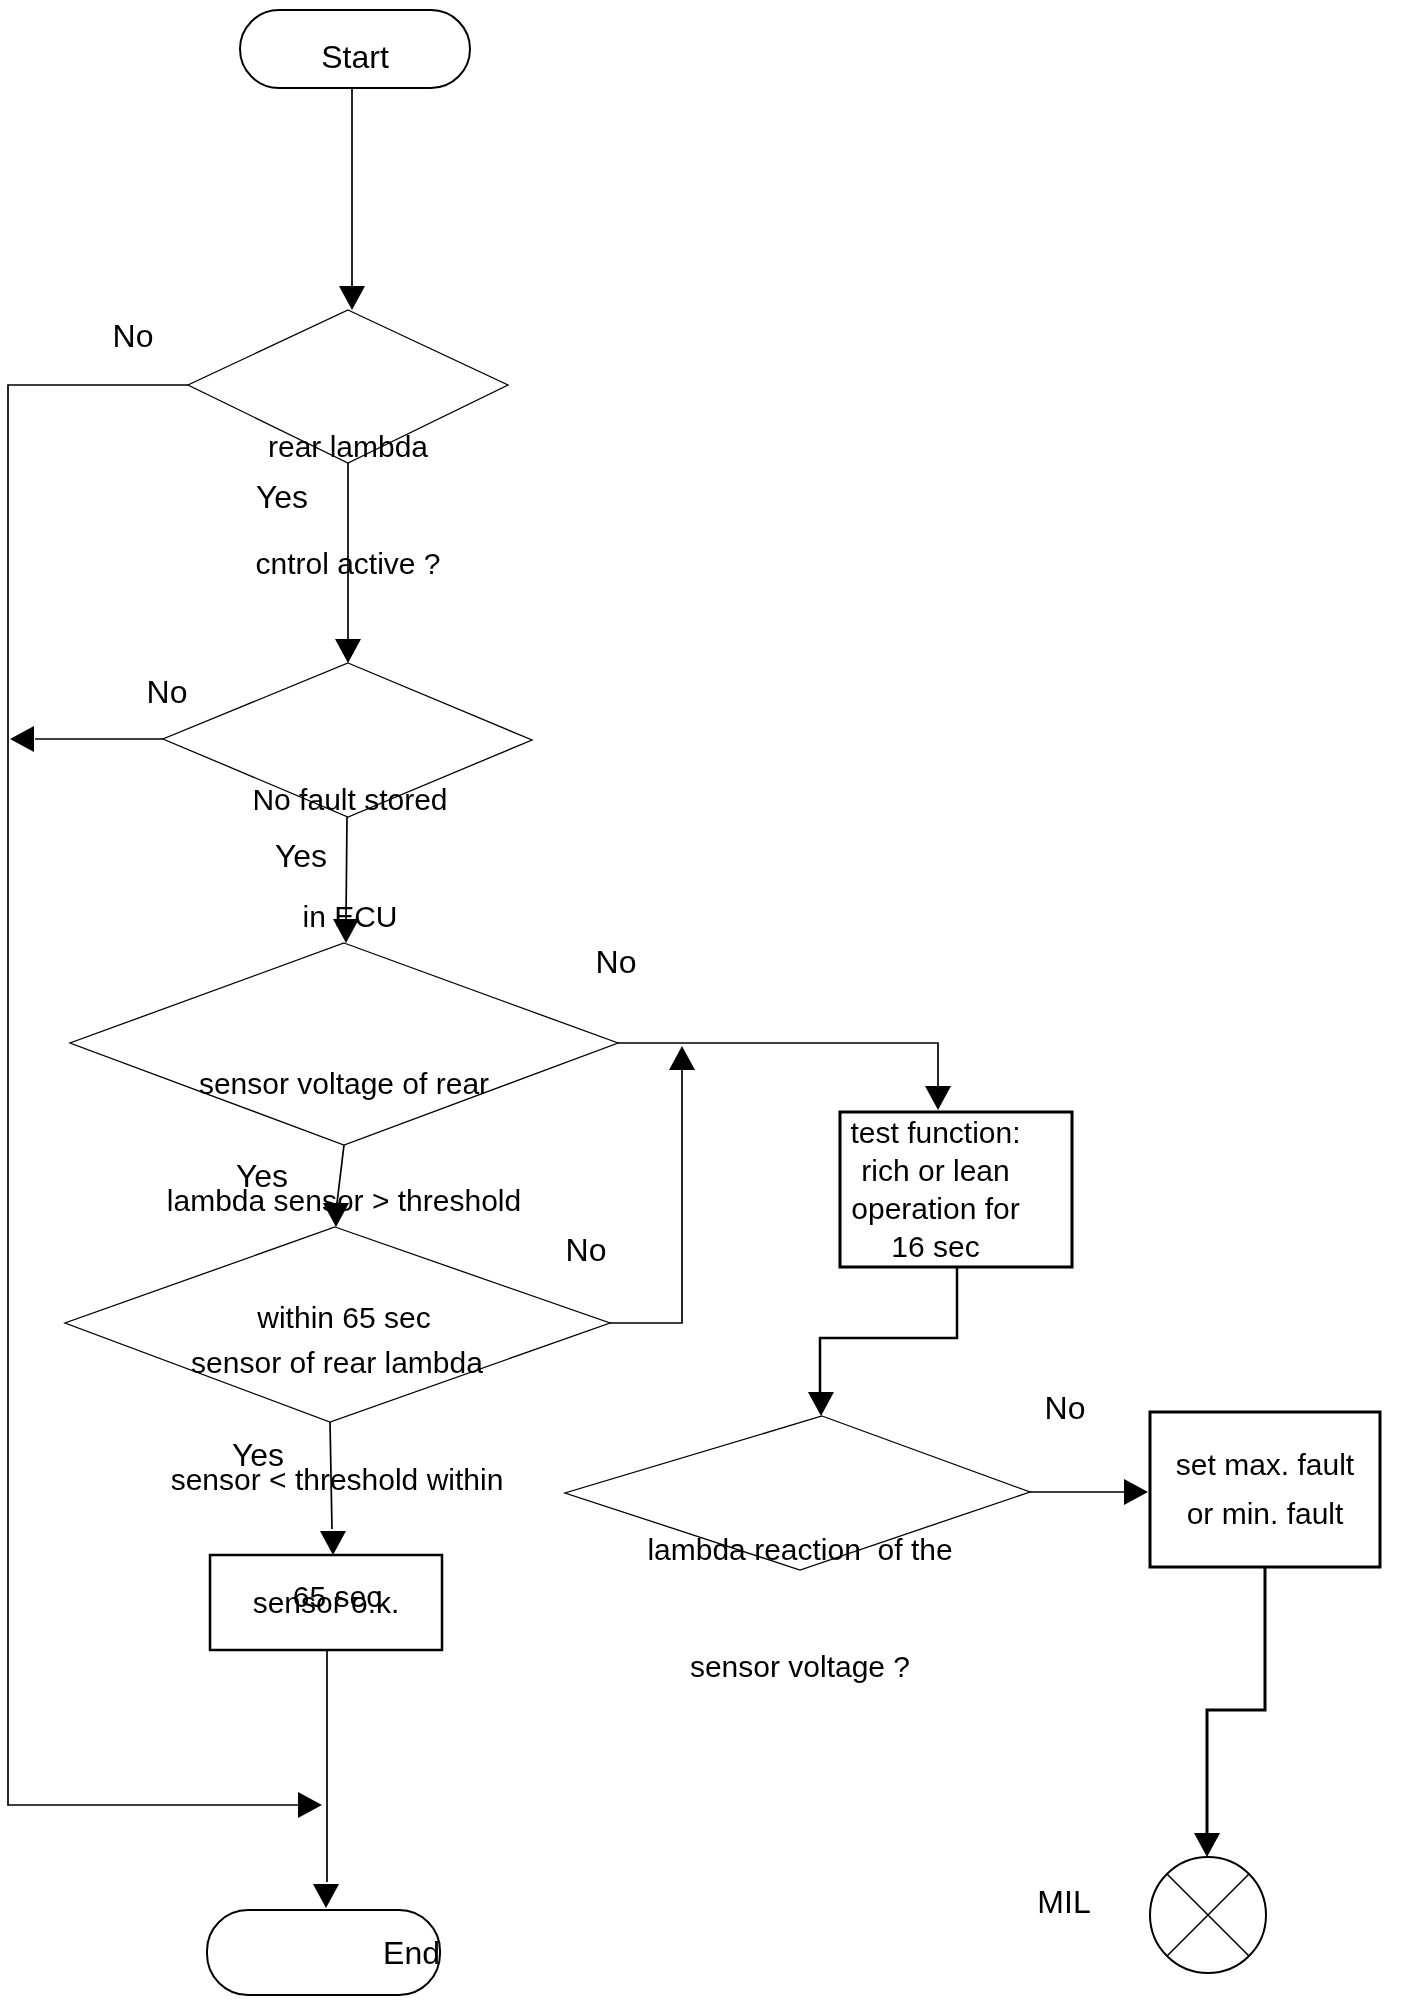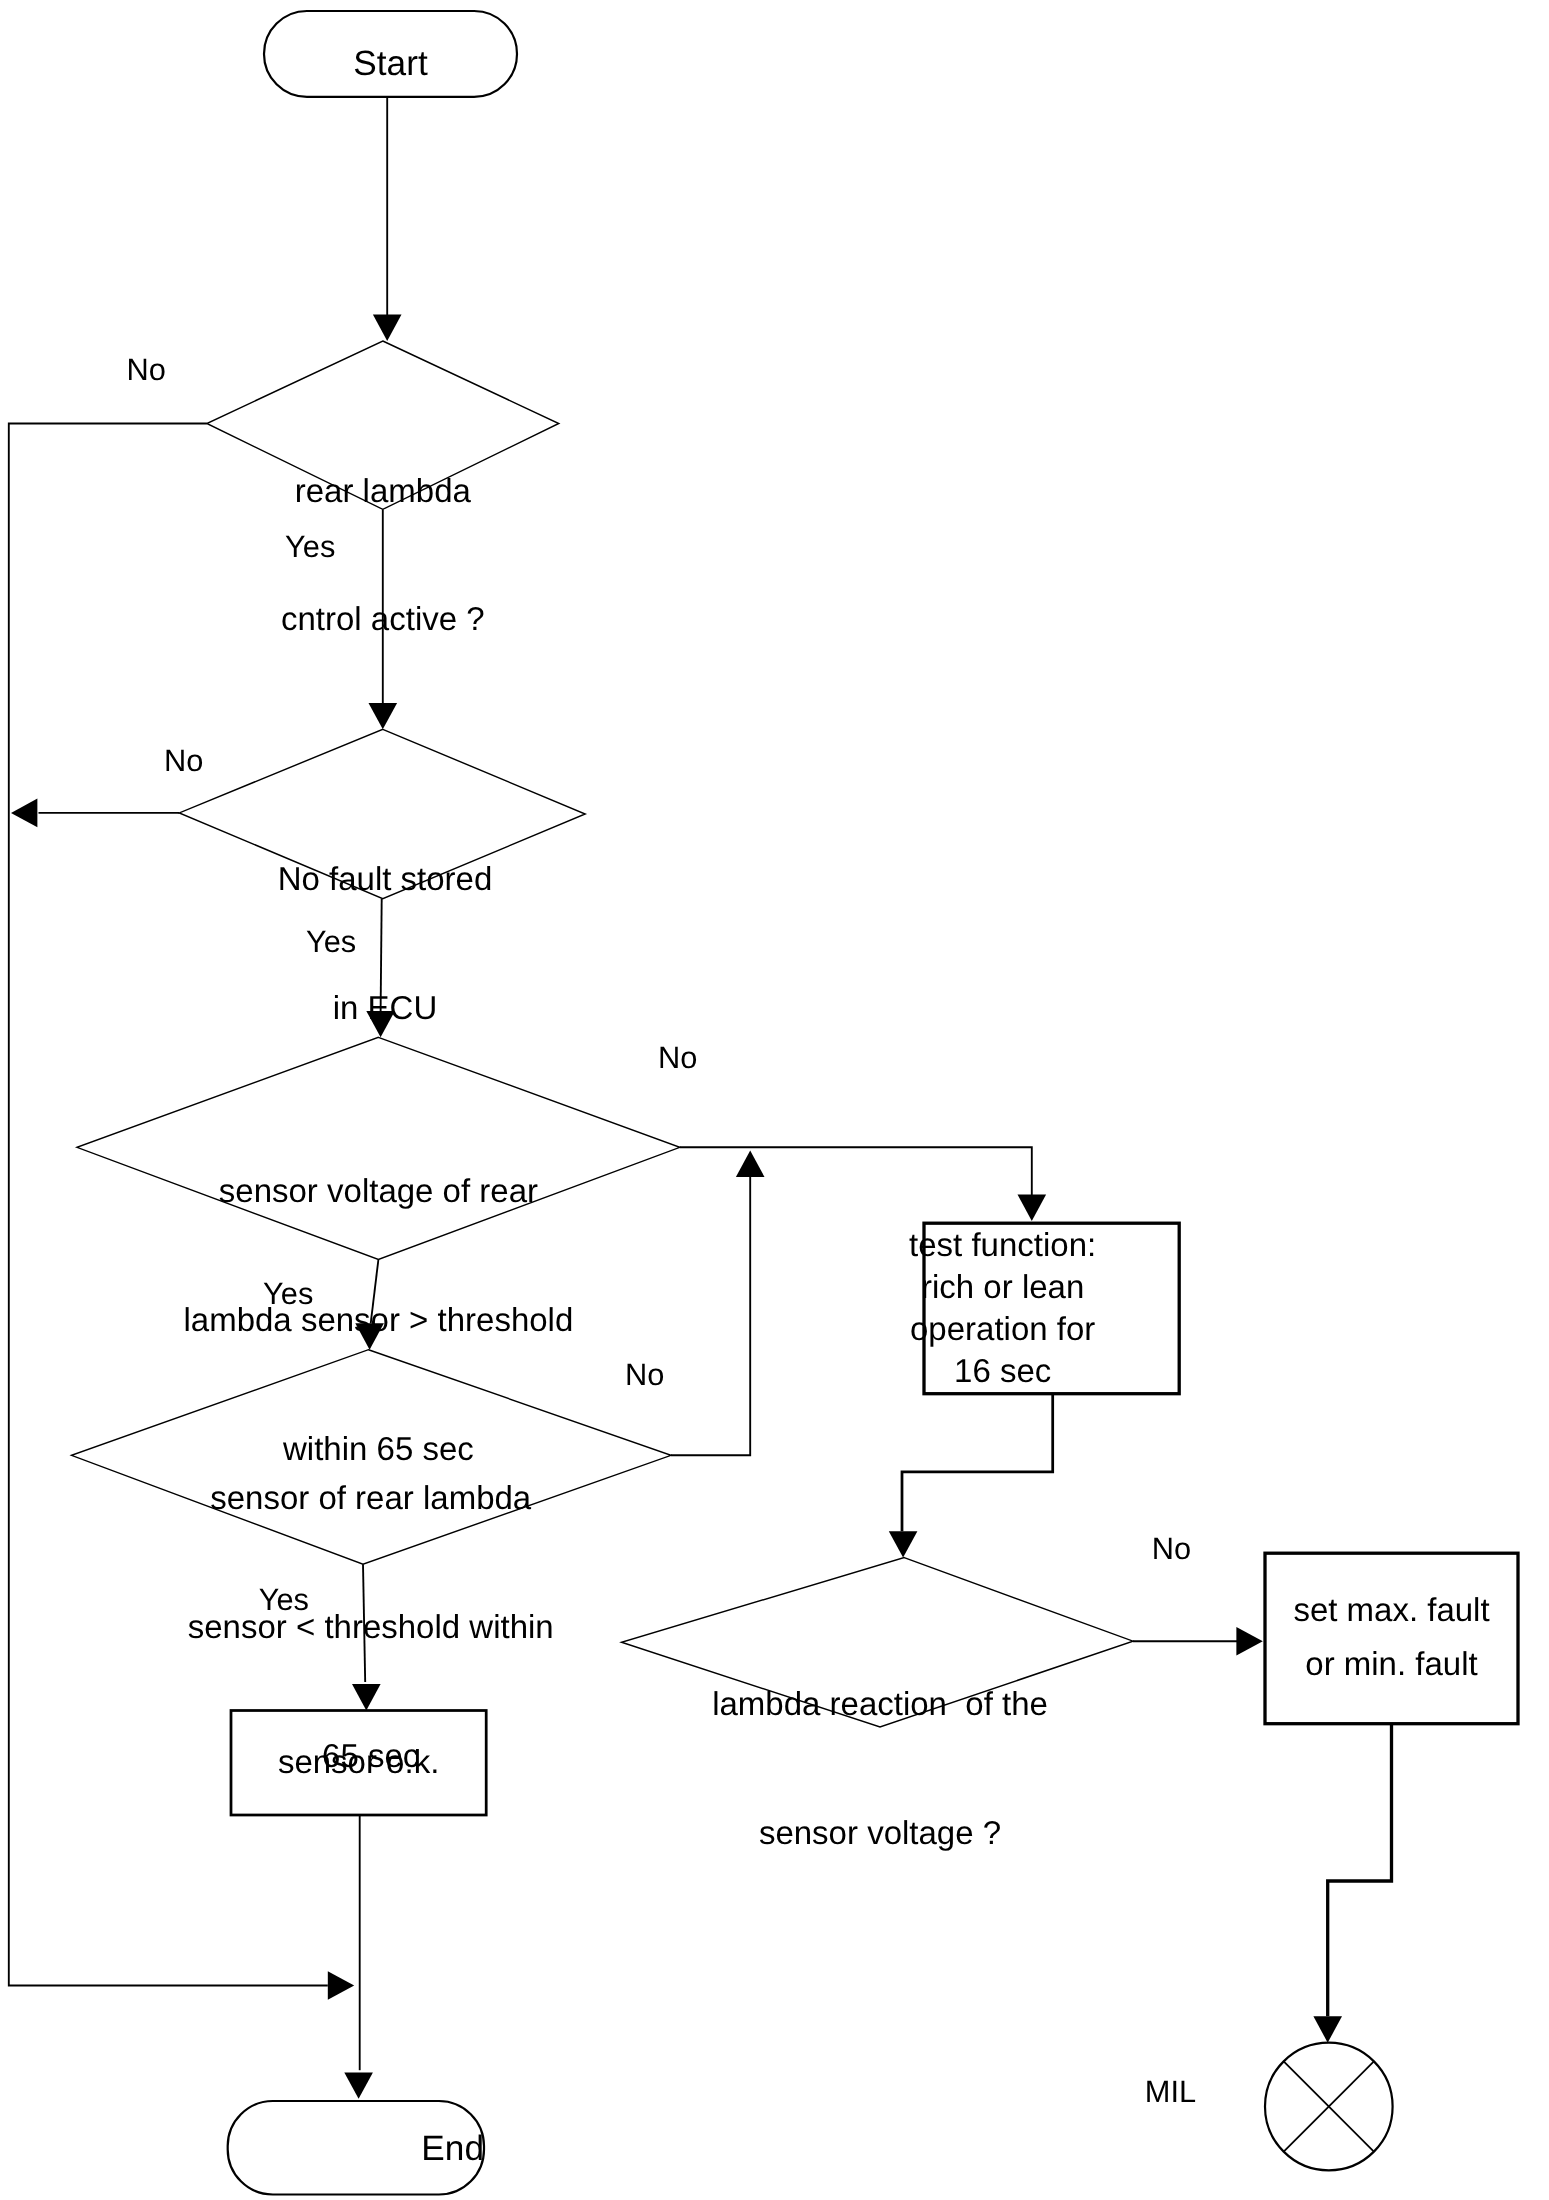--- a/index.html
+++ b/index.html
@@ -32,21 +32,21 @@
     font-size:30px;
     line-height:38px;
     white-space:pre-wrap;
   }
   .boxtext.single{font-size:32px;}
   
   .elabel{
     position:absolute;
     width:120px;
     text-align:center;
-    font-size:28px;
+    font-size:32px;
     line-height:36px;
   }
 </style>
 </head>
 <body>
 
 <div class="canvas">
 
   <svg width="1408" height="2000" viewBox="0 0 1408 2000">
 
@@ -126,21 +126,21 @@
   <div class="dtext" style="left:112px;top:1265px;width:450px;">
     <div>sensor of rear lambda</div>
     <div>sensor &lt; threshold within</div>
     <div>65 sec</div>
   </div>
 
   <div class="boxtext" style="left:210px;top:1555px;width:232px;height:95px;">
     <div>sensor o.k.</div>
   </div>
 
-  <div class="boxtext" style="left:800px;top:1112px;width:191px;height:155px;padding-left:16px;">
+  <div class="boxtext" style="left:840px;top:1112px;width:191px;height:155px;">
     <div>test function:</div>
     <div>rich or lean</div>
     <div>operation for</div>
     <div>16 sec</div>
   </div>
 
   <div class="dtext" style="left:550px;top:1452px;width:500px;">
     <div>lambda reaction  of the</div>
     <div>sensor voltage ?</div>
   </div>

